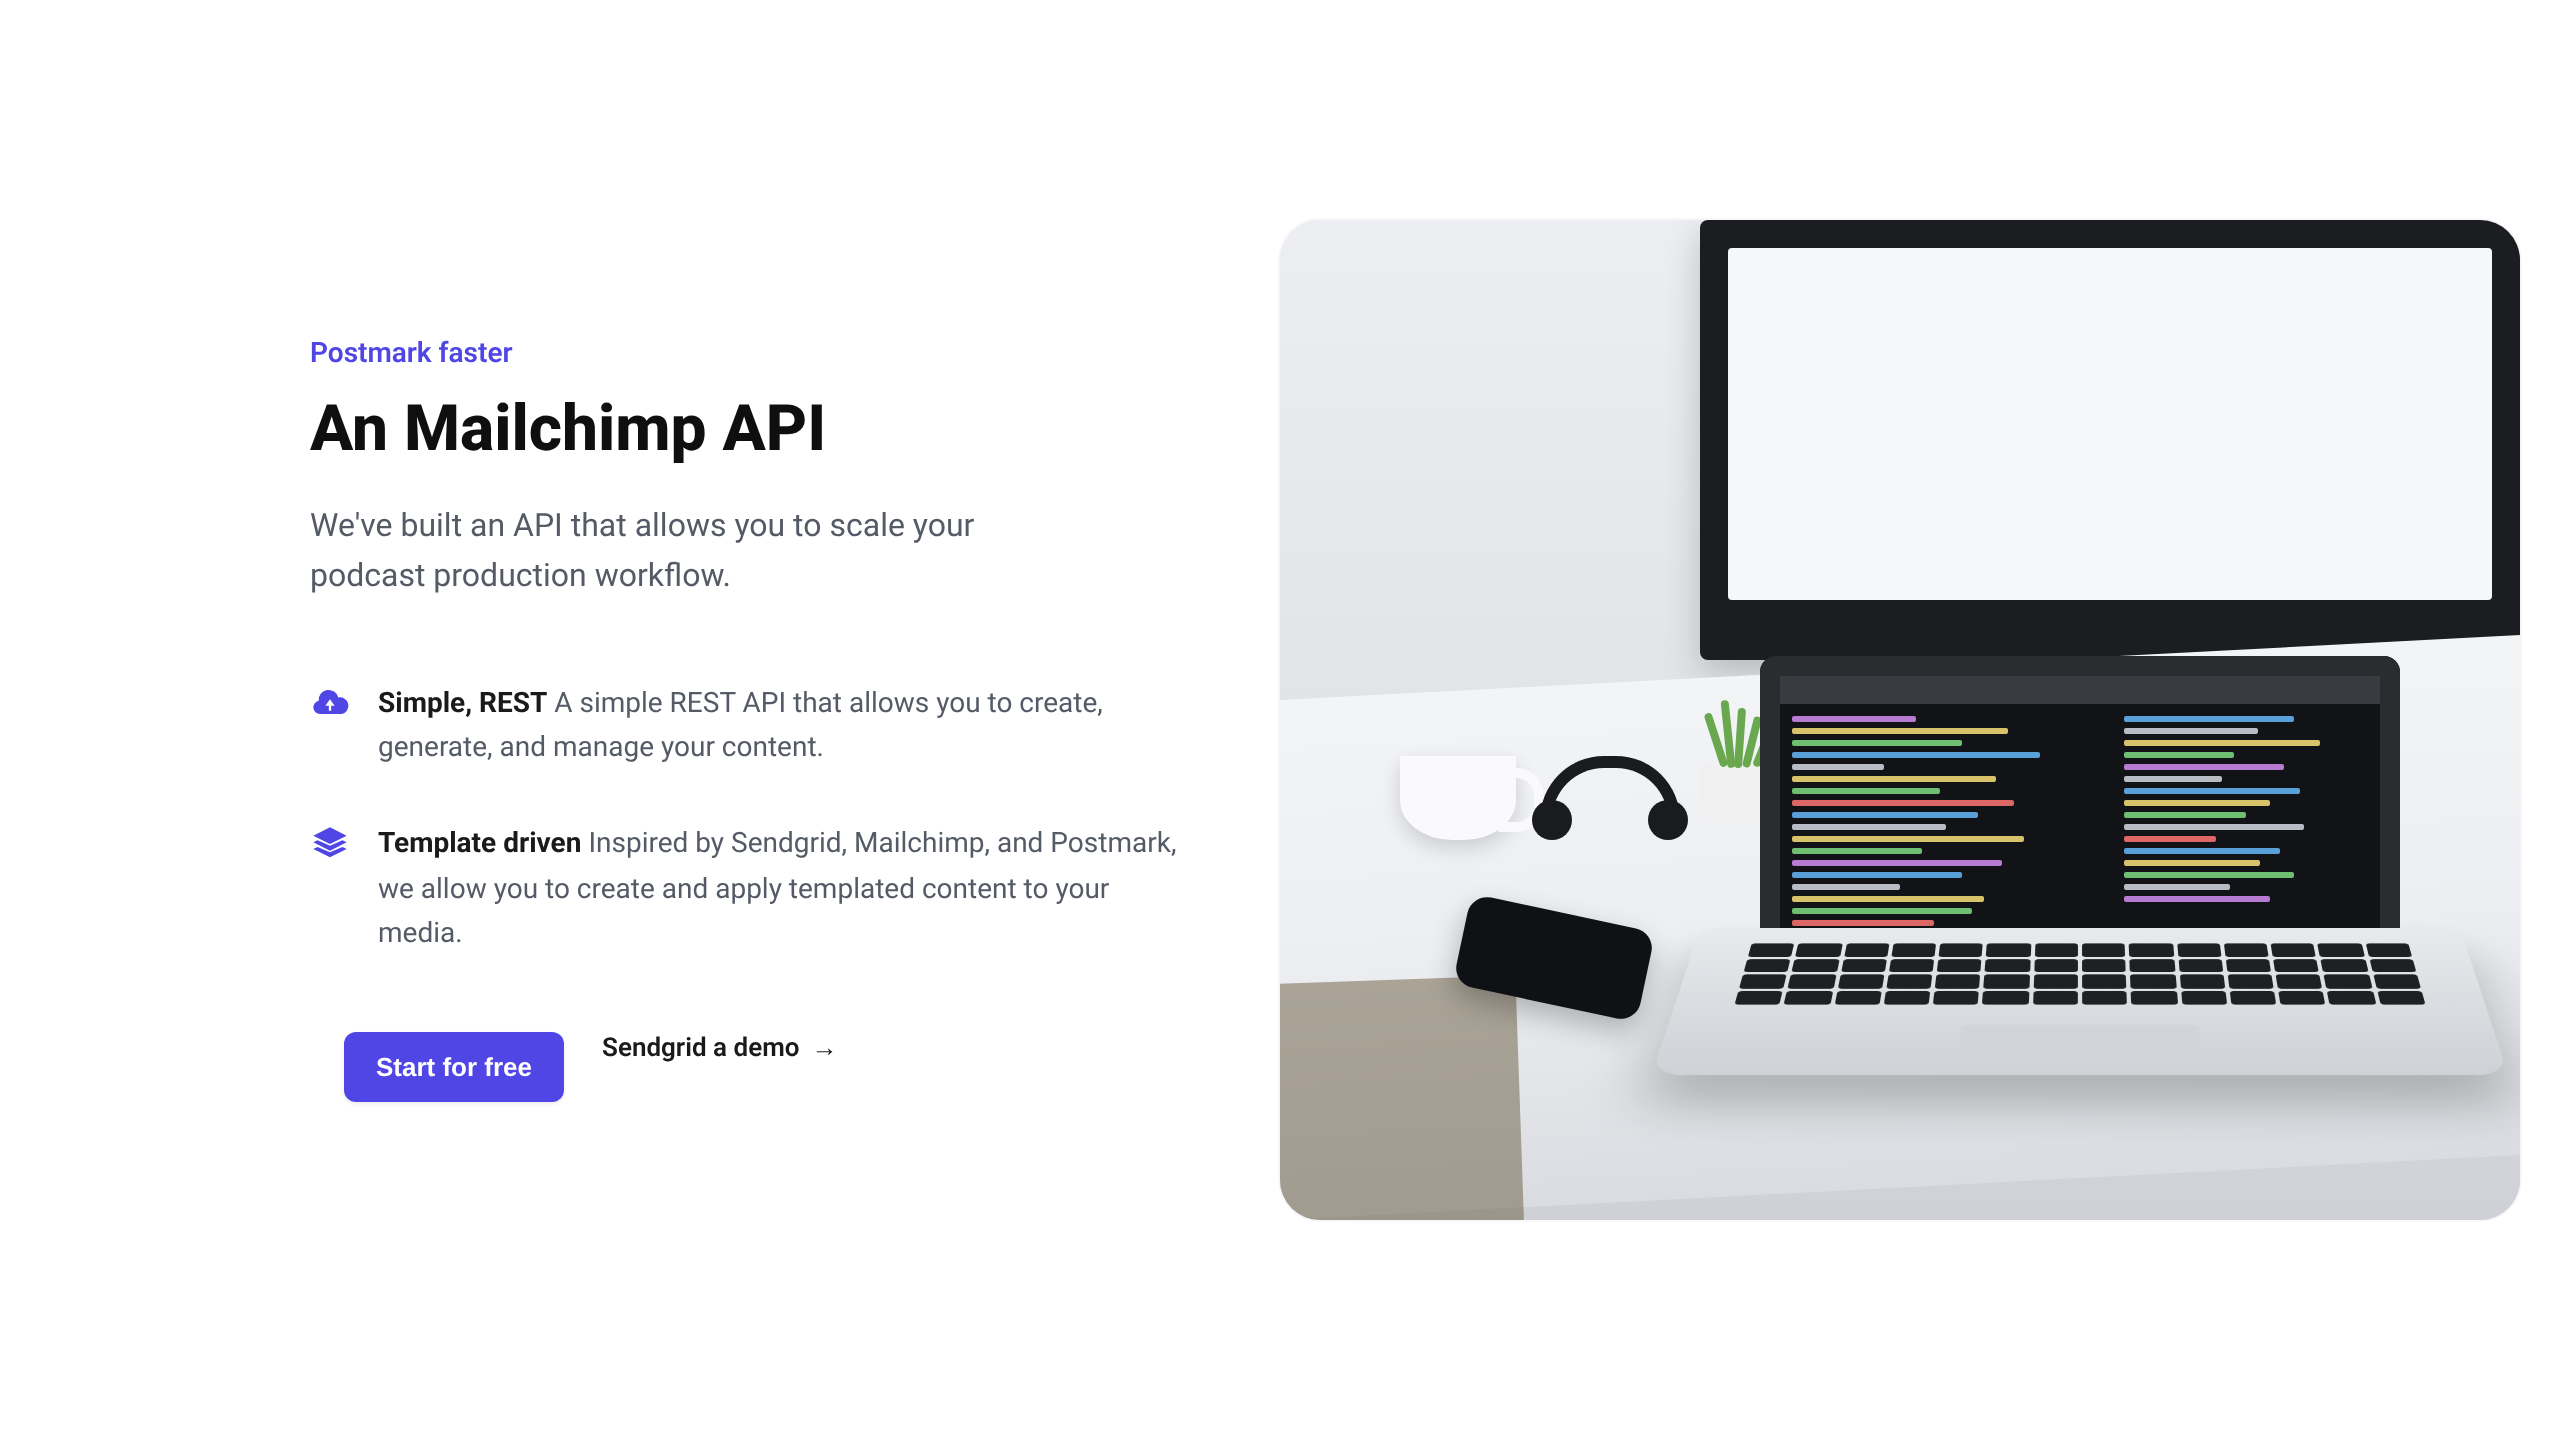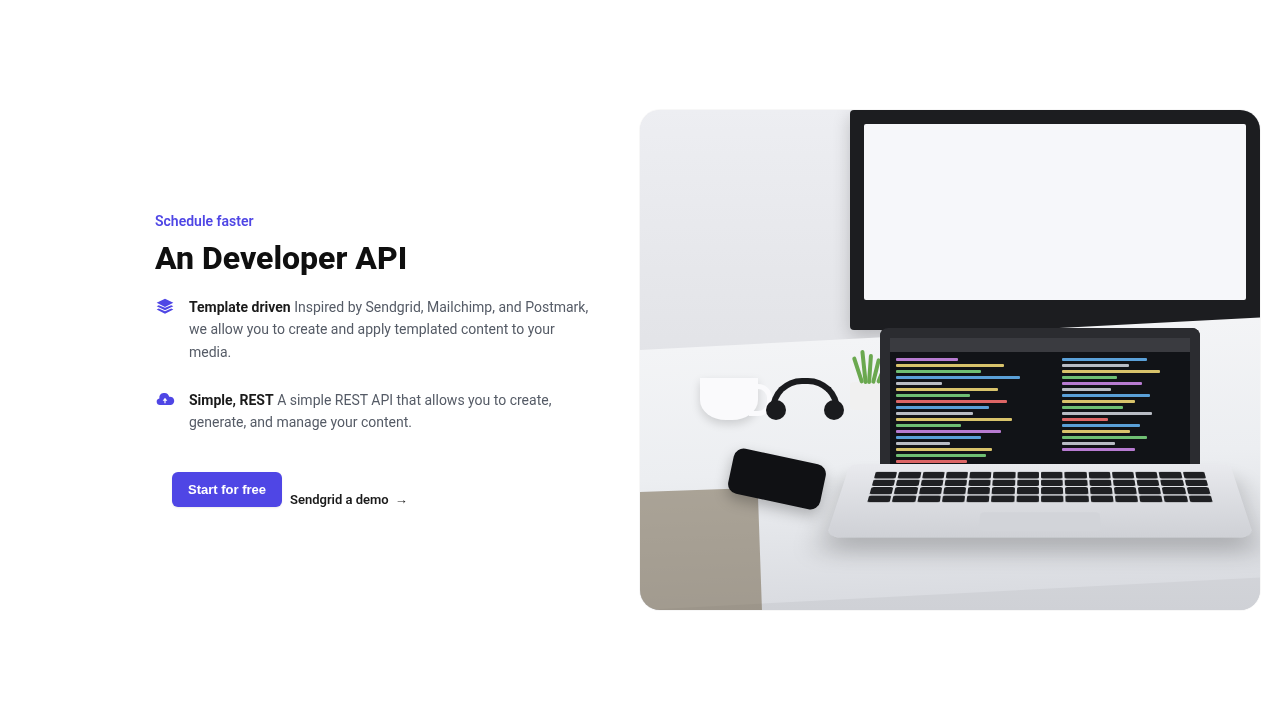--- a/index.html
+++ b/index.html
@@ -62,22 +62,22 @@
     color: #555b66;
     line-height: 1.6;
     max-width: 400px;
   }
   .feature-title {
     font-weight: 700;
     color: #1a1a1a;
   }
   .cta-row {
     display: flex;
-    align-items: flex-end;
-    gap: 8px;
+    align-items: flex-start;
+    gap: 19px;
     padding-left: 17px;
   }
   .btn-primary {
     background: #4F46E5;
     color: #fff;
     border: none;
     border-radius: 6px;
     padding: 10px 16px;
     font-size: 13px;
     font-weight: 600;
@@ -258,44 +258,45 @@
   .leaves span:nth-child(4){left:20px;height:26px;transform:rotate(14deg)}
   .leaves span:nth-child(5){left:26px;height:22px;transform:rotate(22deg)}
   .phone{position:absolute;left:90px;bottom:108px;width:94px;height:46px;background:#101114;border-radius:10px;transform:rotate(12deg);box-shadow:0 6px 14px rgba(0,0,0,.25);}
   .boxes{position:absolute;left:-10px;bottom:-10px;width:130px;height:130px;background:#6a5a3e;opacity:.5;border-radius:4px;transform:rotate(-2deg);}
 </style>
 </head>
 <body>
 
 <div class="container">
   <div class="left">
-    <div class="eyebrow">Schedule faster</div>
-    <h1 class="heading">An Developer API</h1>
+    <div class="eyebrow">Postmark faster</div>
+    <h1 class="heading">An Mailchimp API</h1>
+    <p class="lead">We've built an API that allows you to scale your podcast production workflow.</p>
 
     <div class="features">
+
+      <div class="feature">
+        <span class="feature-icon">
+          <svg viewBox="0 0 24 24" fill="currentColor">
+              <path d="M19 18H6a4 4 0 0 1-.8-7.92A6 6 0 0 1 17 8.1 4.5 4.5 0 0 1 19 18zm-7.7-2h1.4v-3h2.1L12 9.2 9.2 13h2.1v3z"></path>
+            </svg>
+        </span>
+        <div class="feature-text">
+          <span class="feature-title">Simple, REST</span><span> A simple REST API that allows you to create, generate, and manage your content.</span>
+        </div>
+      </div>
 
       <div class="feature">
         <span class="feature-icon">
           <svg viewBox="0 0 24 24" fill="currentColor">
               <path d="M12 2 2 7l10 5 10-5-10-5zm-10 9 10 5 10-5-2.5-1.25L12 13 4.5 9.75 2 11zm0 4 10 5 10-5-2.5-1.25L12 17 4.5 13.75 2 15z"></path>
             </svg>
         </span>
         <div class="feature-text">
           <span class="feature-title">Template driven</span><span> Inspired by Sendgrid, Mailchimp, and Postmark, we allow you to create and apply templated content to your media.</span>
-        </div>
-      </div>
-
-      <div class="feature">
-        <span class="feature-icon">
-          <svg viewBox="0 0 24 24" fill="currentColor">
-              <path d="M19 18H6a4 4 0 0 1-.8-7.92A6 6 0 0 1 17 8.1 4.5 4.5 0 0 1 19 18zm-7.7-2h1.4v-3h2.1L12 9.2 9.2 13h2.1v3z"></path>
-            </svg>
-        </span>
-        <div class="feature-text">
-          <span class="feature-title">Simple, REST</span><span> A simple REST API that allows you to create, generate, and manage your content.</span>
         </div>
       </div>
 
 
     </div>
 
     <div class="cta-row">
       <button class="btn-primary">Start for free</button>
       <a class="link-secondary">
         <span>Sendgrid a demo</span>

